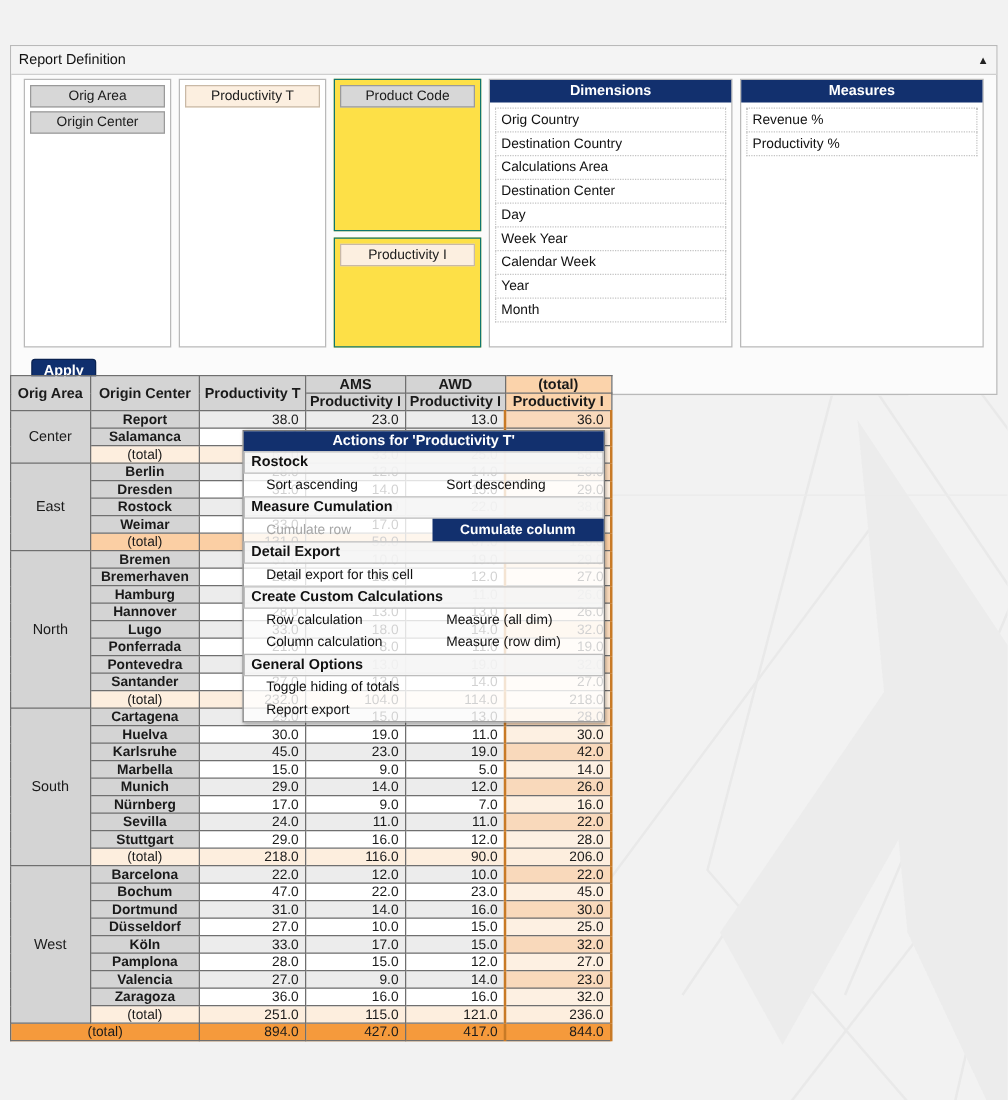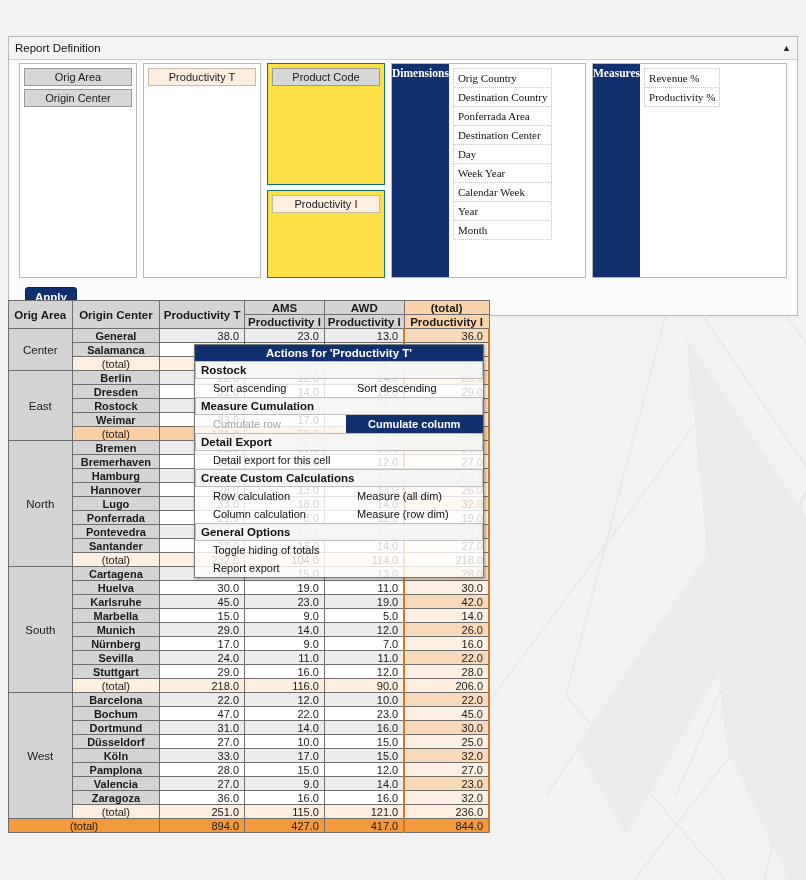--- a/index.html
+++ b/index.html
@@ -48,21 +48,21 @@
   .chip{
     display:block;text-align:center;font-size:11px;color:#1a1a1a;
     border:1px solid #9a9a9a;box-sizing:border-box;
     padding:2px 0;margin-bottom:3px;cursor:pointer;
   }
   .chip.grey{background:#d7d7d7;}
   .chip.cream{background:#fcefe0;border-color:#c9b9a6;}
 
   .listbox{
     flex:1;background:#fff;border:1px solid #b9b9b9;box-sizing:border-box;
-    display:flex;flex-direction:row;font-family:Liberation Serif, serif;
+    display:flex;flex-direction:column;
   }
   .listbox-head{
     background:#12306e;color:#fff;font-weight:bold;font-size:11.5px;
     text-align:center;padding:3px 0;
   }
   .listbox-items{padding:4px 4px 0 4px;}
   .lb-item{
     font-size:11px;color:#111;padding:3px 4px;
     border:1px dotted #c4c4c4;border-top:none;cursor:pointer;
   }
@@ -173,21 +173,21 @@
       <div class="sub sub2">
         <span class="chip cream">Productivity I</span>
       </div>
     </div>
 
     <div class="listbox">
       <div class="listbox-head">Dimensions</div>
       <div class="listbox-items">
         <div class="lb-item">Orig Country</div>
         <div class="lb-item">Destination Country</div>
-        <div class="lb-item">Ponferrada Area</div>
+        <div class="lb-item">Calculations Area</div>
         <div class="lb-item">Destination Center</div>
         <div class="lb-item">Day</div>
         <div class="lb-item">Week Year</div>
         <div class="lb-item">Calendar Week</div>
         <div class="lb-item">Year</div>
         <div class="lb-item">Month</div>
       </div>
     </div>
 
     <div class="listbox">
@@ -214,21 +214,21 @@
     </tr>
     <tr>
       <th>Productivity I</th>
       <th>Productivity I</th>
       <th class="th-tot">Productivity I</th>
     </tr>
   </thead>
   <tbody id="grid-body">
       <tr class="odd">
         <td class="area" rowspan="3">Center</td>
-        <td class="center">General</td>
+        <td class="center">Report</td>
         <td class="num">38.0</td>
         <td class="num">23.0</td>
         <td class="num">13.0</td>
         <td class="num tcol">36.0</td>
       </tr>
       <tr class="even">
         <td class="center">Salamanca</td>
         <td class="num">24.0</td>
         <td class="num">10.0</td>
         <td class="num">12.0</td>

